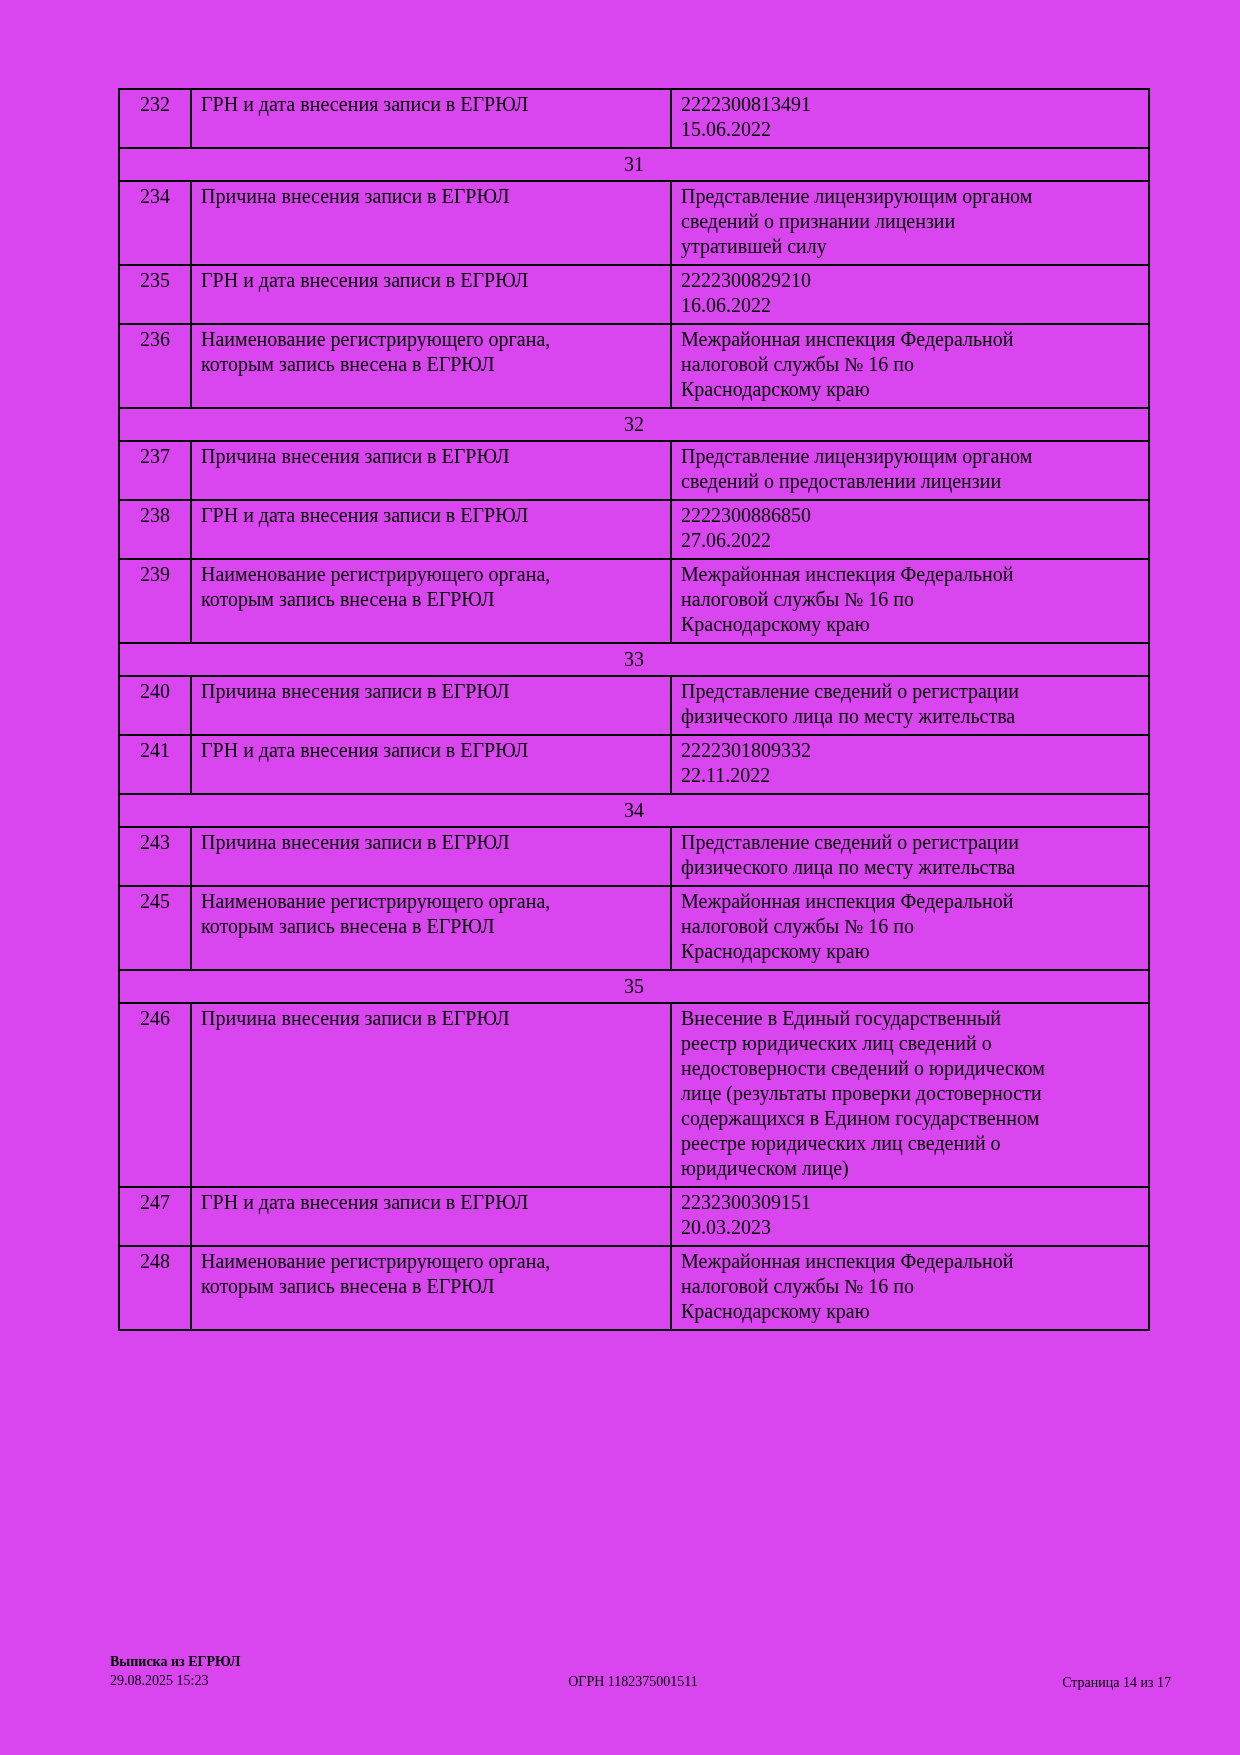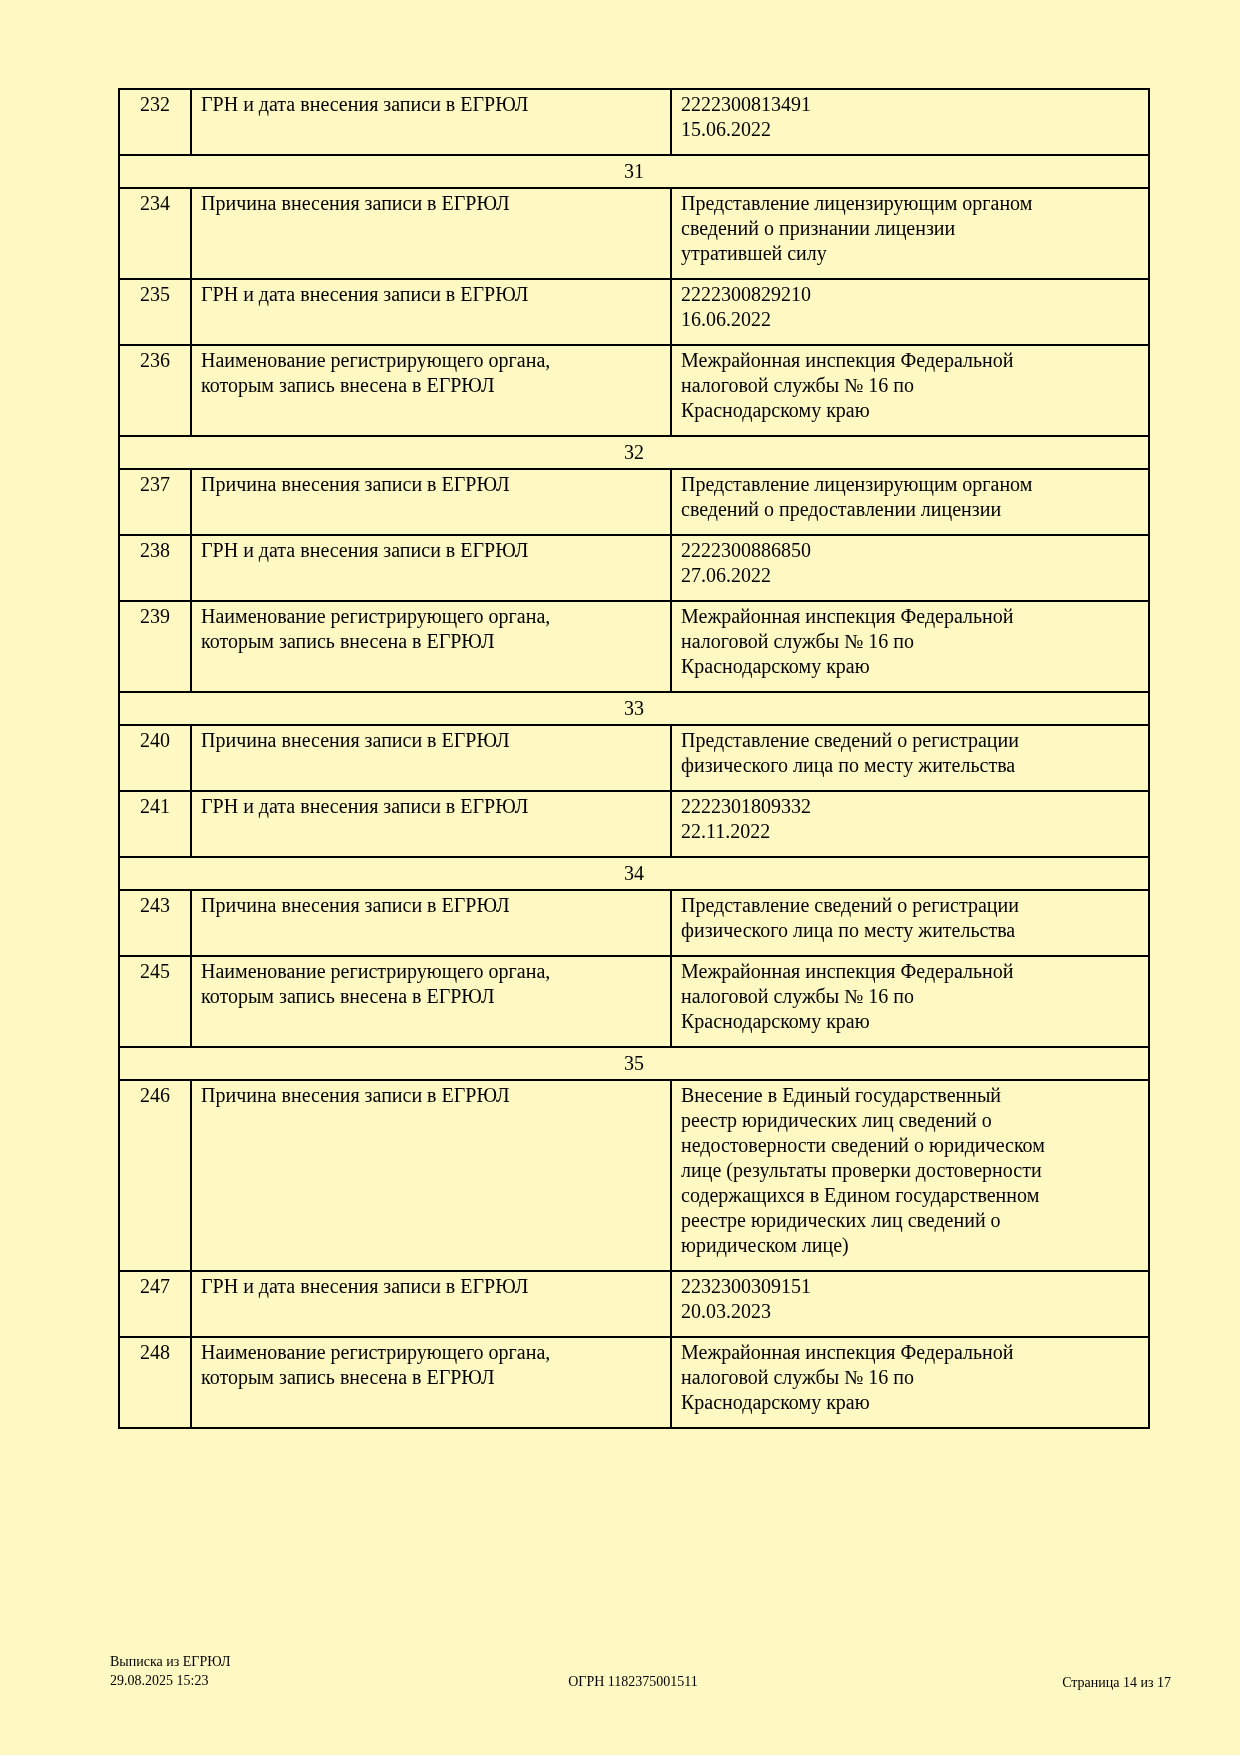--- a/index.html
+++ b/index.html
@@ -1,21 +1,21 @@
 <!DOCTYPE html>
 <html><head>
 <meta charset="utf-8">
 <style>
   * { margin: 0; padding: 0; box-sizing: border-box; }
   html, body { background: #e9e9e9; }
   .page {
     position: relative;
     width: 1240px;
     height: 1755px;
-    background: #fef9c3;
+    background: #d946ef;
     font-family: "Liberation Serif", "DejaVu Serif", serif;
     color: #000;
     overflow: hidden;
     margin: 0 auto;
   }
   .doc-table {
     position: absolute;
     left: 118px;
     top: 88px;
     width: 1030px;
@@ -30,37 +30,37 @@
     white-space: pre-line;
   }
   td.num {
     text-align: center;
     padding: 2px 4px 6px;
   }
   td.label {
     padding: 2px 5px 6px 9px;
   }
   td.value {
-    padding: 2px 6px 12px 9px;
+    padding: 2px 6px 5px 9px;
   }
   td.section {
     text-align: center;
     font-weight: normal;
     padding: 2px 0 3px;
     line-height: 26px;
     white-space: normal;
   }
   .footer-left {
     position: absolute;
     left: 110px;
     top: 1652px;
     font-size: 14px;
     line-height: 19px;
   }
-  .footer-doc-type { font-weight: normal; }
+  .footer-doc-type { font-weight: bold; }
   .footer-center {
     position: absolute;
     left: 633px;
     top: 1672px;
     transform: translateX(-50%);
     font-size: 14px;
     line-height: 19px;
   }
   .footer-right {
     position: absolute;

